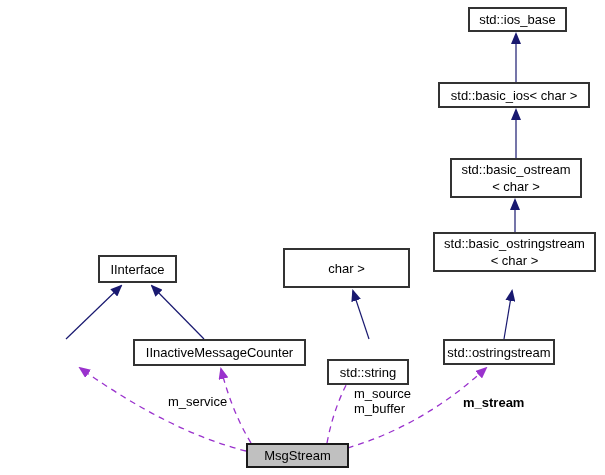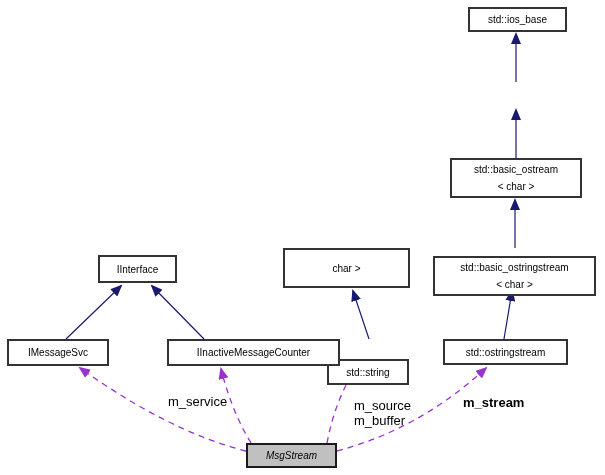--- a/index.html
+++ b/index.html
@@ -5,21 +5,21 @@
   html,body{margin:0;padding:0;background:#ffffff;}
   .canvas{
     position:relative;width:605px;height:475px;background:#ffffff;
     font-family:"Liberation Sans",sans-serif;overflow:hidden;
   }
   svg.edges{position:absolute;left:0;top:0;z-index:1;}
   .node{
     position:absolute;z-index:2;box-sizing:border-box;
     border:2px solid #333333;background:#ffffff;color:#000000;
     display:flex;flex-direction:column;align-items:center;justify-content:center;
-    font-size:10px;line-height:17px;white-space:nowrap;text-align:center;
+    font-size:13px;line-height:17px;white-space:nowrap;text-align:center;
   }
   .node.selected{background:#c0c0c0;border-color:#1a1a1a;}
   .edge-label{
     position:absolute;z-index:3;color:#000000;
     font-size:13px;line-height:15px;white-space:nowrap;
   }
   .epath{fill:none;}
   .inherit{stroke-width:1.2px;}
   .usage{stroke-width:1.3px;stroke-dasharray:6 5;}
 </style>
@@ -49,62 +49,62 @@
     <path class="epath usage" d="M246,451 Q170,432 80,368" stroke="#9a32cd" marker-end="url(#arrow-purple)"></path>
     <path class="epath usage" d="M251,443 Q232,412 221,369" stroke="#9a32cd" marker-end="url(#arrow-purple)"></path>
     <path class="epath usage" d="M327,443 Q335,400 356,368" stroke="#9a32cd" marker-end="url(#arrow-purple)"></path>
     <path class="epath usage" d="M337,451 Q420,429 486,368" stroke="#9a32cd" marker-end="url(#arrow-purple)"></path>
   </svg>
 
   <div class="node" style="left:468px;top:7px;width:99px;height:25px;">
     <span>std::ios_base</span>
   </div>
 
+  <div class="node" style="left:438px;top:82px;width:152px;height:26px;">
+    <span>std::basic_ios&lt; char &gt;</span>
+  </div>
 
   <div class="node" style="left:450px;top:158px;width:132px;height:40px;">
     <span>std::basic_ostream</span>
     <span>&lt; char &gt;</span>
   </div>
 
-  <div class="node" style="left:433px;top:256px;width:163px;height:40px;">
+  <div class="node" style="left:433px;top:232px;width:163px;height:40px;">
     <span>std::basic_ostringstream</span>
     <span>&lt; char &gt;</span>
   </div>
 
-  <div class="node" style="left:443px;top:339px;width:125px;height:26px;">
+  <div class="node" style="left:443px;top:339px;width:112px;height:26px;">
     <span>std::ostringstream</span>
   </div>
 
   <div class="node" style="left:283px;top:248px;width:127px;height:40px;">
     <span>char &gt;</span>
   </div>
 
   <div class="node" style="left:327px;top:339px;width:82px;height:26px;margin-top:20px;">
     <span>std::string</span>
   </div>
 
   <div class="node" style="left:98px;top:255px;width:79px;height:28px;">
     <span>IInterface</span>
   </div>
 
-  <div class="node" style="left:7px;top:339px;width:102px;height:27px;">
-    <span>IMessageSvc</span>
-  </div>
 
-  <div class="node" style="left:133px;top:339px;width:173px;height:27px;margin-left:34px;">
+  <div class="node" style="left:133px;top:339px;width:173px;height:27px;">
     <span>IInactiveMessageCounter</span>
   </div>
 
-  <div class="node selected" style="left:246px;top:443px;width:91px;height:25px;font-style:italic;">
+  <div class="node selected" style="left:246px;top:443px;width:103px;height:25px;">
     <span>MsgStream</span>
   </div>
 
   <div class="edge-label" style="left:168px;top:394px;">m_service</div>
 
 
-  <div class="edge-label" style="left:354px;top:398px;">
+  <div class="edge-label" style="left:354px;top:386px;">
     <div>m_source</div>
     <div>m_buffer</div>
   </div>
 
   <div class="edge-label" style="left:463px;top:395px;font-weight:bold;">m_stream</div>
 
 </div>
 
 </body></html>

